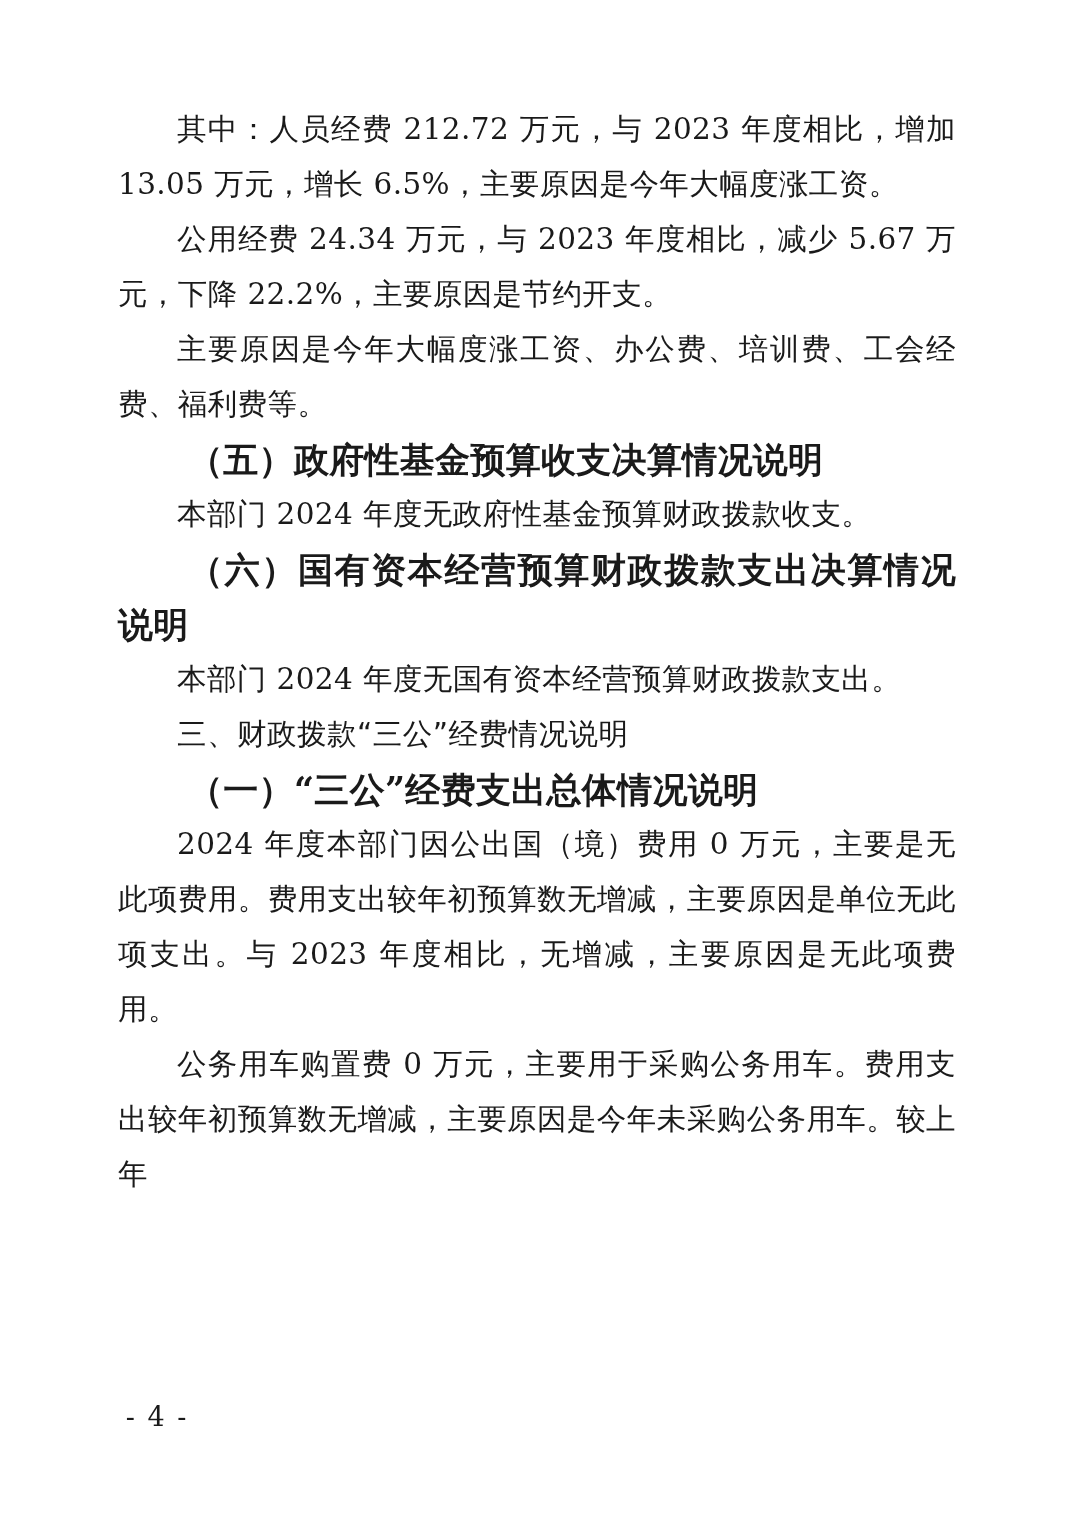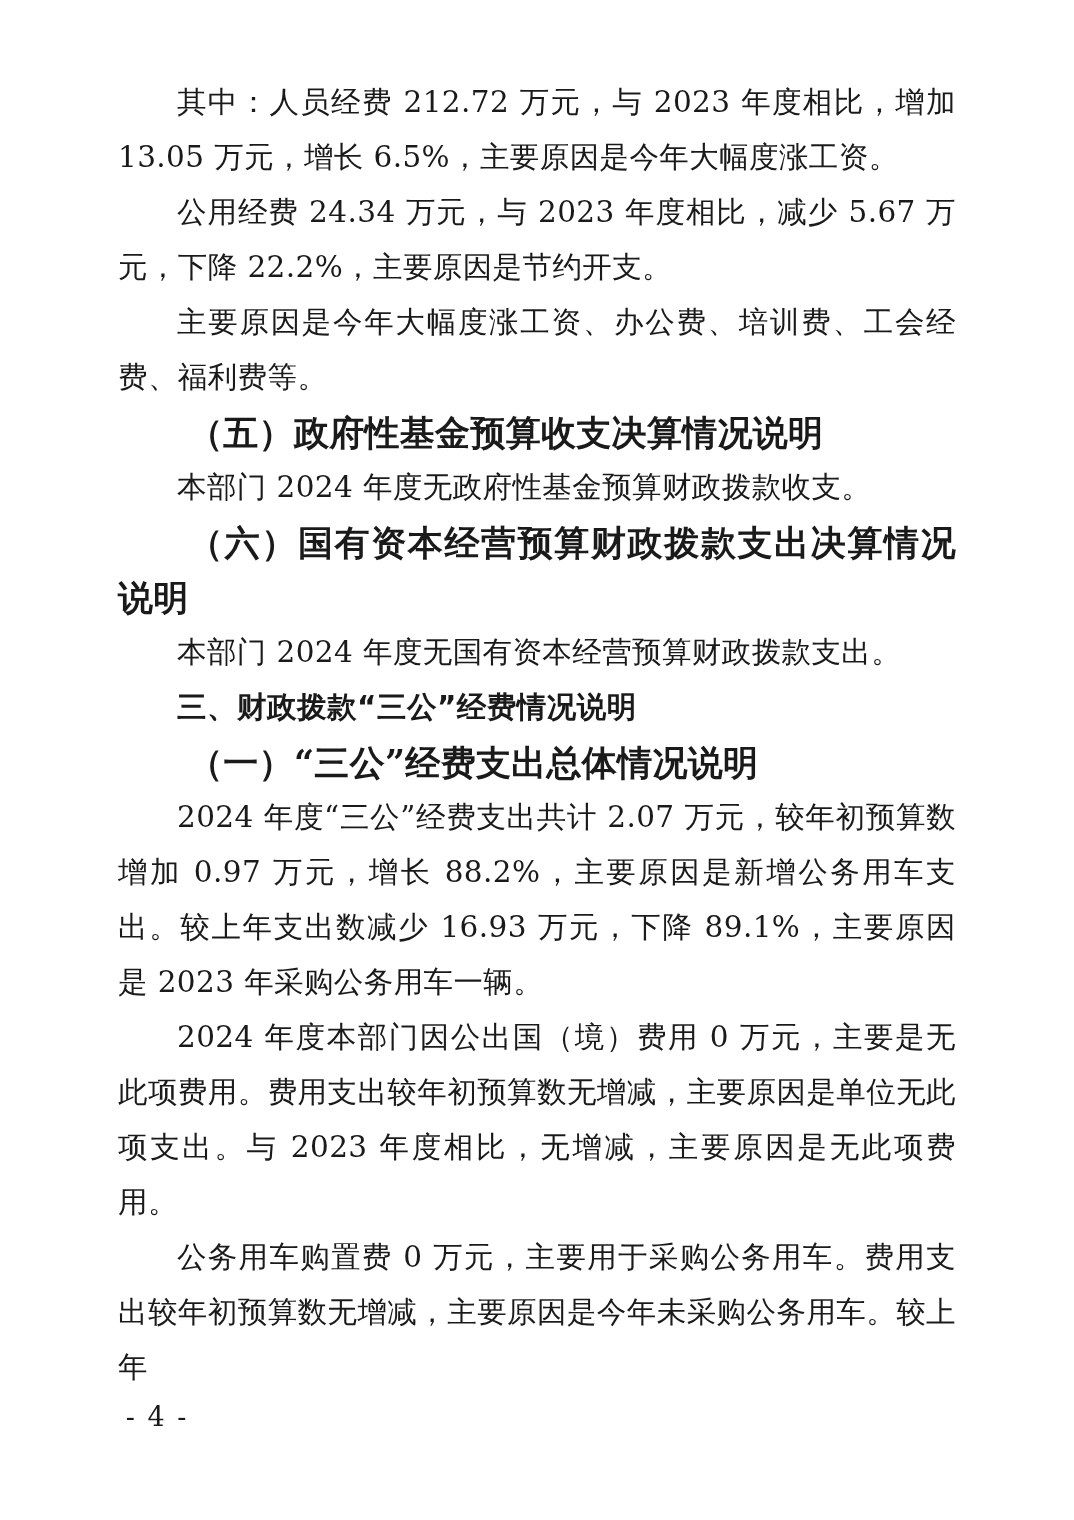--- a/index.html
+++ b/index.html
@@ -13,38 +13,38 @@
     position: relative;
     font-family: "DejaVu Serif", "Liberation Serif", serif;
     color: #1a1a1a;
   }
   .page {
     position: absolute;
     top: 0; left: 0;
     width: 1074px;
     height: 1520px;
     box-sizing: border-box;
-    padding: 75px 118px 0 118px;
+    padding: 102px 118px 0 118px;
   }
   .body-text {
     font-size: 29.5px;
     line-height: 55px;
     text-align: justify;
     text-justify: inter-ideograph;
     letter-spacing: 0.4px;
   }
   .para {
     margin: 0;
     text-indent: 2em;
   }
   .heading-1 {
     margin: 0;
     font-size: 29.5px;
     line-height: 55px;
-    font-weight: bold;
+    font-weight: normal;
     text-indent: 2em;
     font-family: "DejaVu Sans", "Liberation Sans", sans-serif;
     letter-spacing: 0.5px;
   }
   .heading-2 {
     margin: 0;
     font-size: 35px;
     line-height: 55px;
     font-weight: bold;
     text-indent: 2em;
@@ -74,21 +74,20 @@
 
     <p class="para">其中：人员经费 212.72 万元，与 2023 年度相比，增加 13.05 万元，增长 6.5%，主要原因是今年大幅度涨工资。</p>
     <p class="para">公用经费 24.34 万元，与 2023 年度相比，减少 5.67 万元，下降 22.2%，主要原因是节约开支。</p>
     <p class="para">主要原因是今年大幅度涨工资、办公费、培训费、工会经费、福利费等。</p>
     <p class="heading-2">（五）政府性基金预算收支决算情况说明</p>
     <p class="para">本部门 2024 年度无政府性基金预算财政拨款收支。</p>
     <p class="heading-2">（六）国有资本经营预算财政拨款支出决算情况说明</p>
     <p class="para">本部门 2024 年度无国有资本经营预算财政拨款支出。</p>
     <p class="heading-1">三、财政拨款“三公”经费情况说明</p>
     <p class="heading-2">（一）“三公”经费支出总体情况说明</p>
-    <p class="para">2024 年度“三公”经费支出共计 2.07 万元，较年初预算数增加 0.97 万元，增长 88.2%，主要原因是新增公务用车支出。较上年支出数减少 16.93 万元，下降 89.1%，主要原因是 2023 年采购公务用车一辆。</p>
     <p class="para">2024 年度本部门因公出国（境）费用 0 万元，主要是无此项费用。费用支出较年初预算数无增减，主要原因是单位无此项支出。与 2023 年度相比，无增减，主要原因是无此项费用。</p>
     <p class="para">公务用车购置费 0 万元，主要用于采购公务用车。费用支出较年初预算数无增减，主要原因是今年未采购公务用车。较上年</p>
 
   </div>
 </div>
 
 <div class="footer">
   <span class="page-number-wrap">- 4 -</span>
 </div>
 

